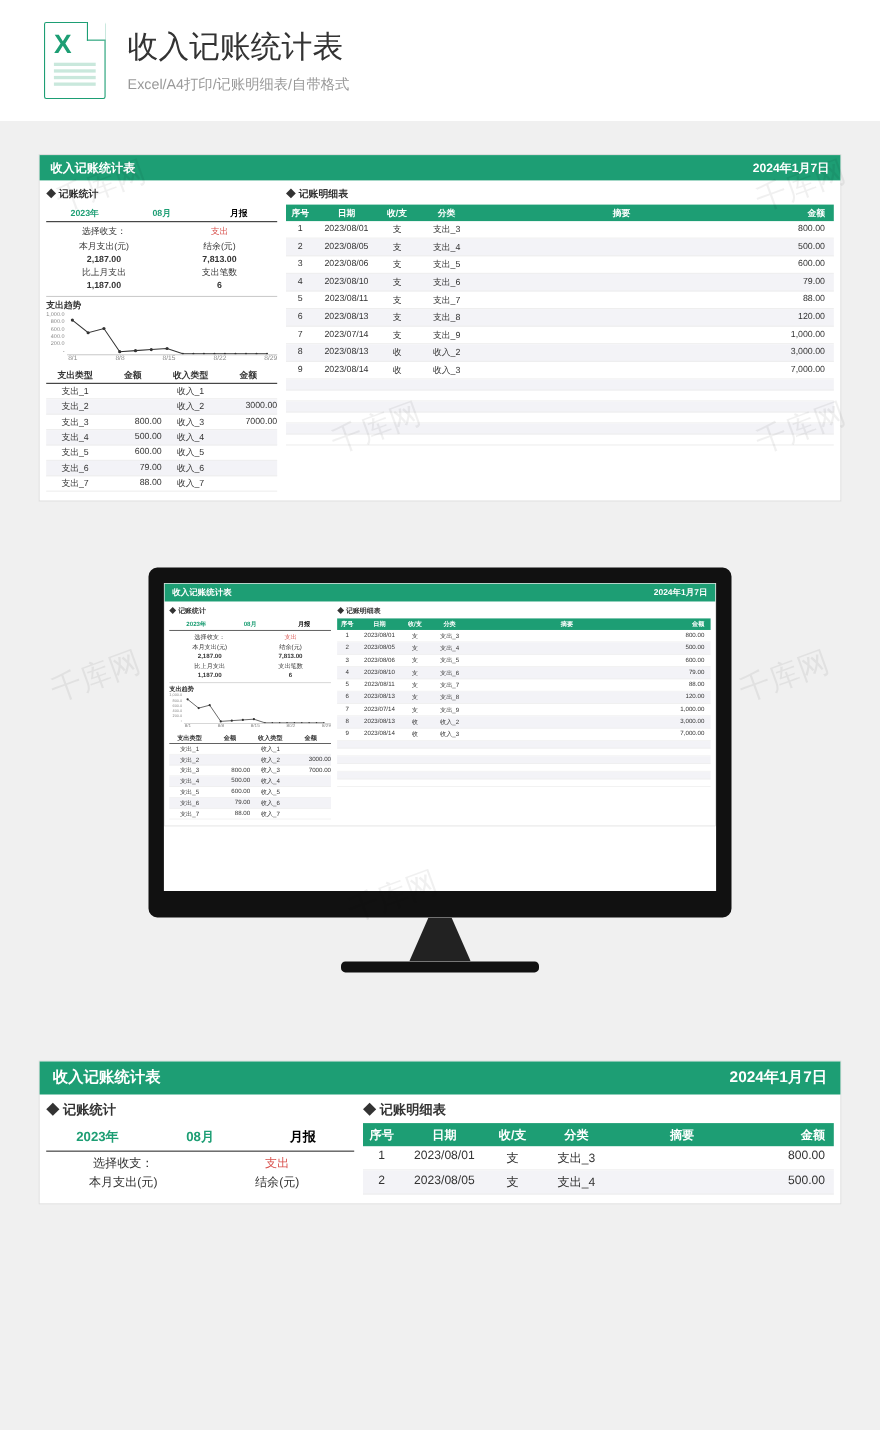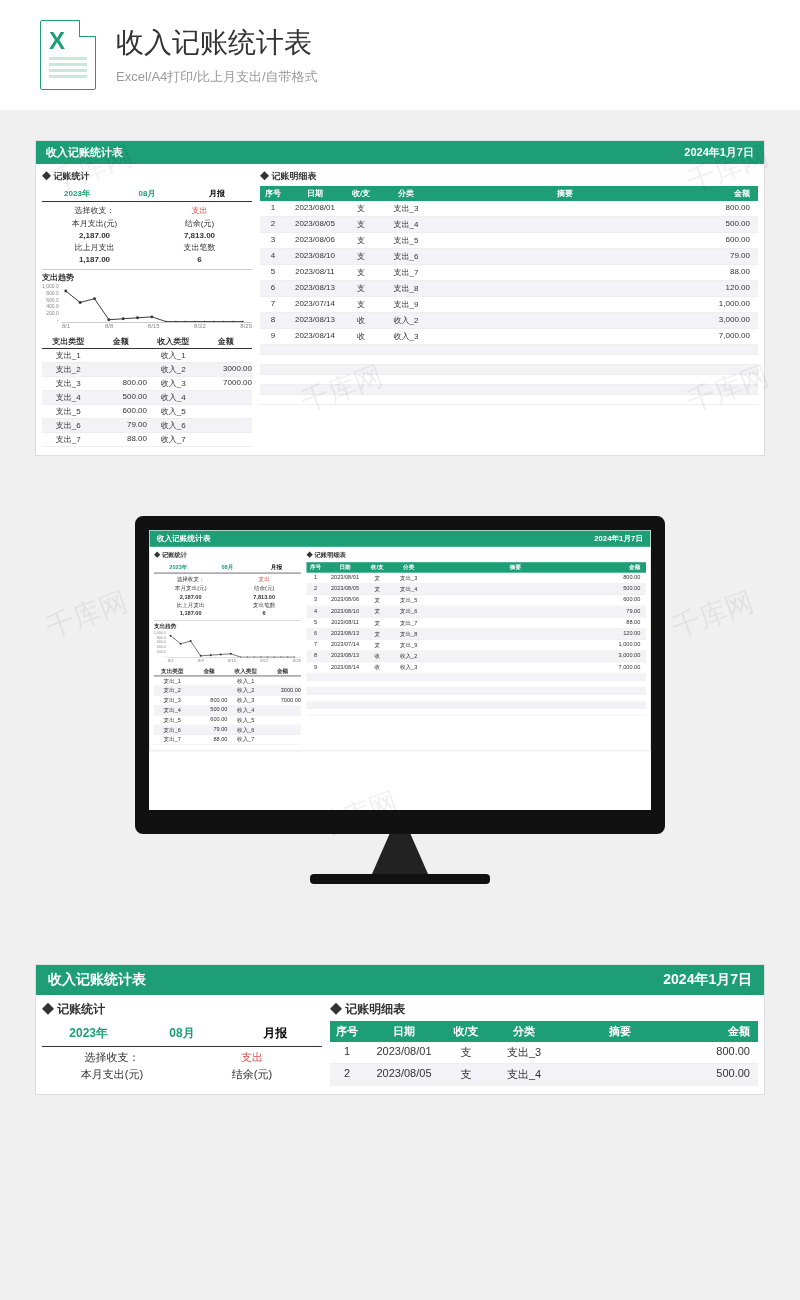--- a/index.html
+++ b/index.html
@@ -75,21 +75,21 @@
     <span class="x">X</span>
     <div class="lines">
         <div></div>
         <div></div>
         <div></div>
         <div></div>
       </div>
   </div>
   <div>
     <div class="page-title">收入记账统计表</div>
-    <div class="page-sub">Excel/A4打印/比上月支出/自带格式</div>
+    <div class="page-sub">Excel/A4打印/记账明细表/自带格式</div>
   </div>
 </div>
 
 <div class="preview-area">
   <span class="watermark" style="top:40px;left:50px">千库网</span>
   <span class="watermark" style="top:40px;right:30px">千库网</span>
   <span class="watermark" style="top:260px;left:300px">千库网</span>
   <span class="watermark" style="top:260px;right:30px">千库网</span>
 
   <div class="sheet" id="sheet-main">

